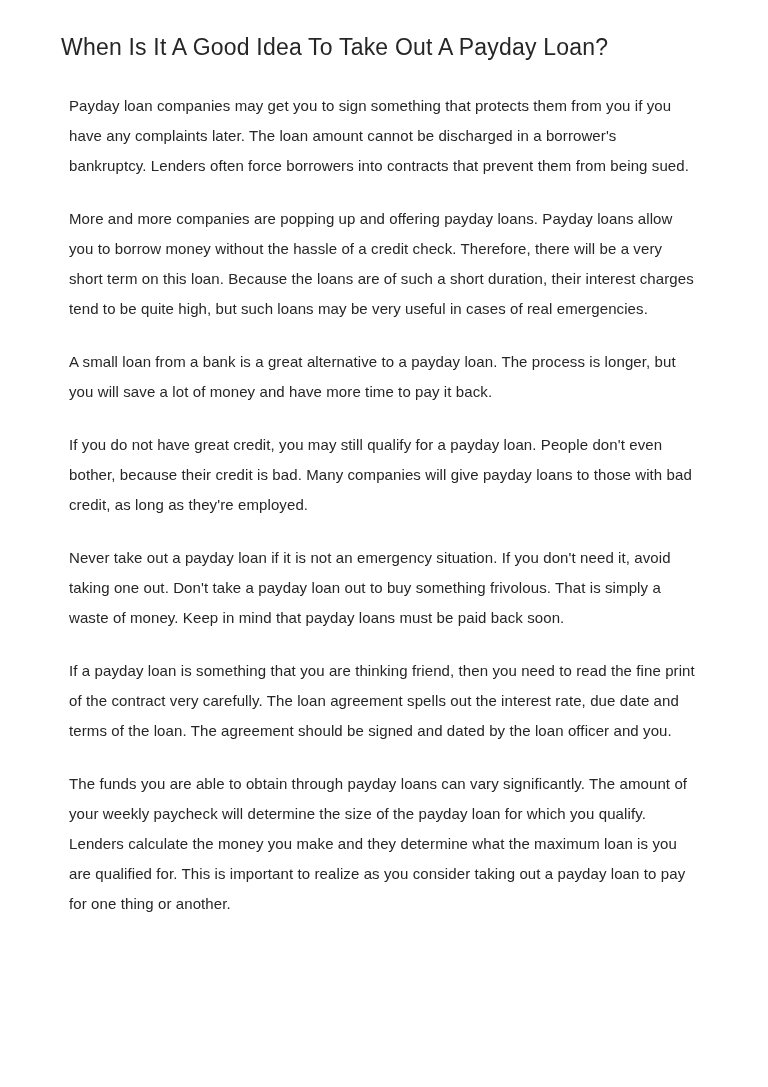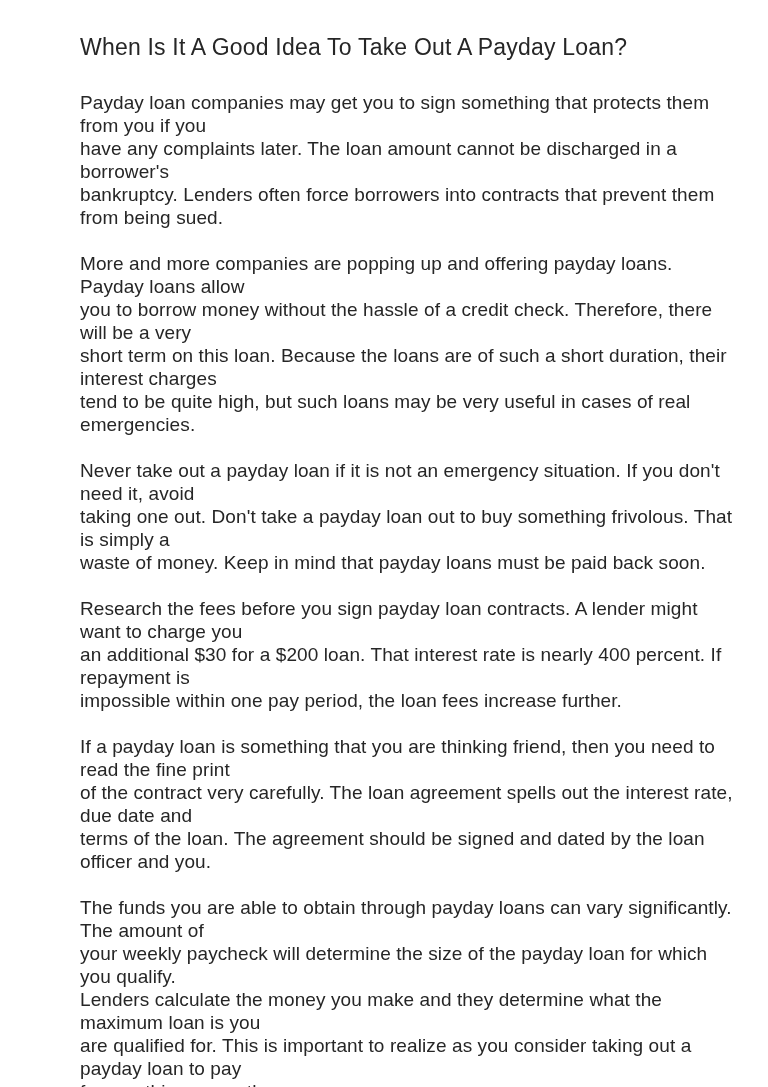--- a/index.html
+++ b/index.html
@@ -10,66 +10,68 @@
   body {
     width: 768px;
     height: 1087px;
     overflow: hidden;
     font-family: "Liberation Sans", sans-serif;
   }
   .page {
     box-sizing: border-box;
     width: 768px;
     height: 1087px;
-    padding: 33px 40px 0 80px;
+    padding: 33px 40px 0 61px;
     background: #ffffff;
   }
   .doc-title {
     margin: 0 0 30px 0;
     font-family: "Liberation Sans", sans-serif;
     font-size: 23px;
     font-weight: 400;
     line-height: 28px;
     letter-spacing: 0.2px;
     color: #262626;
   }
   .doc-body {
     width: 655px;
   }
   .doc-body p {
-    margin: 0 0 23px 0;
+    margin: 0 0 23px 8px;
     font-family: "Liberation Sans", sans-serif;
-    font-size: 19px;
+    font-size: 15px;
     font-weight: 400;
-    line-height: 23px;
+    line-height: 30px;
     letter-spacing: 0.1px;
     color: #262626;
     white-space: pre-line;
   }
 </style>
 </head>
 <body>
 
 <div class="page">
   <h1 class="doc-title">When Is It A Good Idea To Take Out A Payday Loan?</h1>
 
   <div class="doc-body">
     <p>Payday loan companies may get you to sign something that protects them from you if you
 have any complaints later. The loan amount cannot be discharged in a borrower's
 bankruptcy. Lenders often force borrowers into contracts that prevent them from being sued.</p>
     <p>More and more companies are popping up and offering payday loans. Payday loans allow
 you to borrow money without the hassle of a credit check. Therefore, there will be a very
 short term on this loan. Because the loans are of such a short duration, their interest charges
 tend to be quite high, but such loans may be very useful in cases of real emergencies.</p>
+    <p>A small loan from a bank is a great alternative to a payday loan. The process is longer, but
+you will save a lot of money and have more time to pay it back.</p>
+    <p>If you do not have great credit, you may still qualify for a payday loan. People don't even
+bother, because their credit is bad. Many companies will give payday loans to those with bad
+credit, as long as they're employed.</p>
     <p>Never take out a payday loan if it is not an emergency situation. If you don't need it, avoid
 taking one out. Don't take a payday loan out to buy something frivolous. That is simply a
 waste of money. Keep in mind that payday loans must be paid back soon.</p>
-    <p>Research the fees before you sign payday loan contracts. A lender might want to charge you
-an additional $30 for a $200 loan. That interest rate is nearly 400 percent. If repayment is
-impossible within one pay period, the loan fees increase further.</p>
     <p>If a payday loan is something that you are thinking friend, then you need to read the fine print
 of the contract very carefully. The loan agreement spells out the interest rate, due date and
 terms of the loan. The agreement should be signed and dated by the loan officer and you.</p>
     <p>The funds you are able to obtain through payday loans can vary significantly. The amount of
 your weekly paycheck will determine the size of the payday loan for which you qualify.
 Lenders calculate the money you make and they determine what the maximum loan is you
 are qualified for. This is important to realize as you consider taking out a payday loan to pay
 for one thing or another.</p>
   </div>
 </div>

